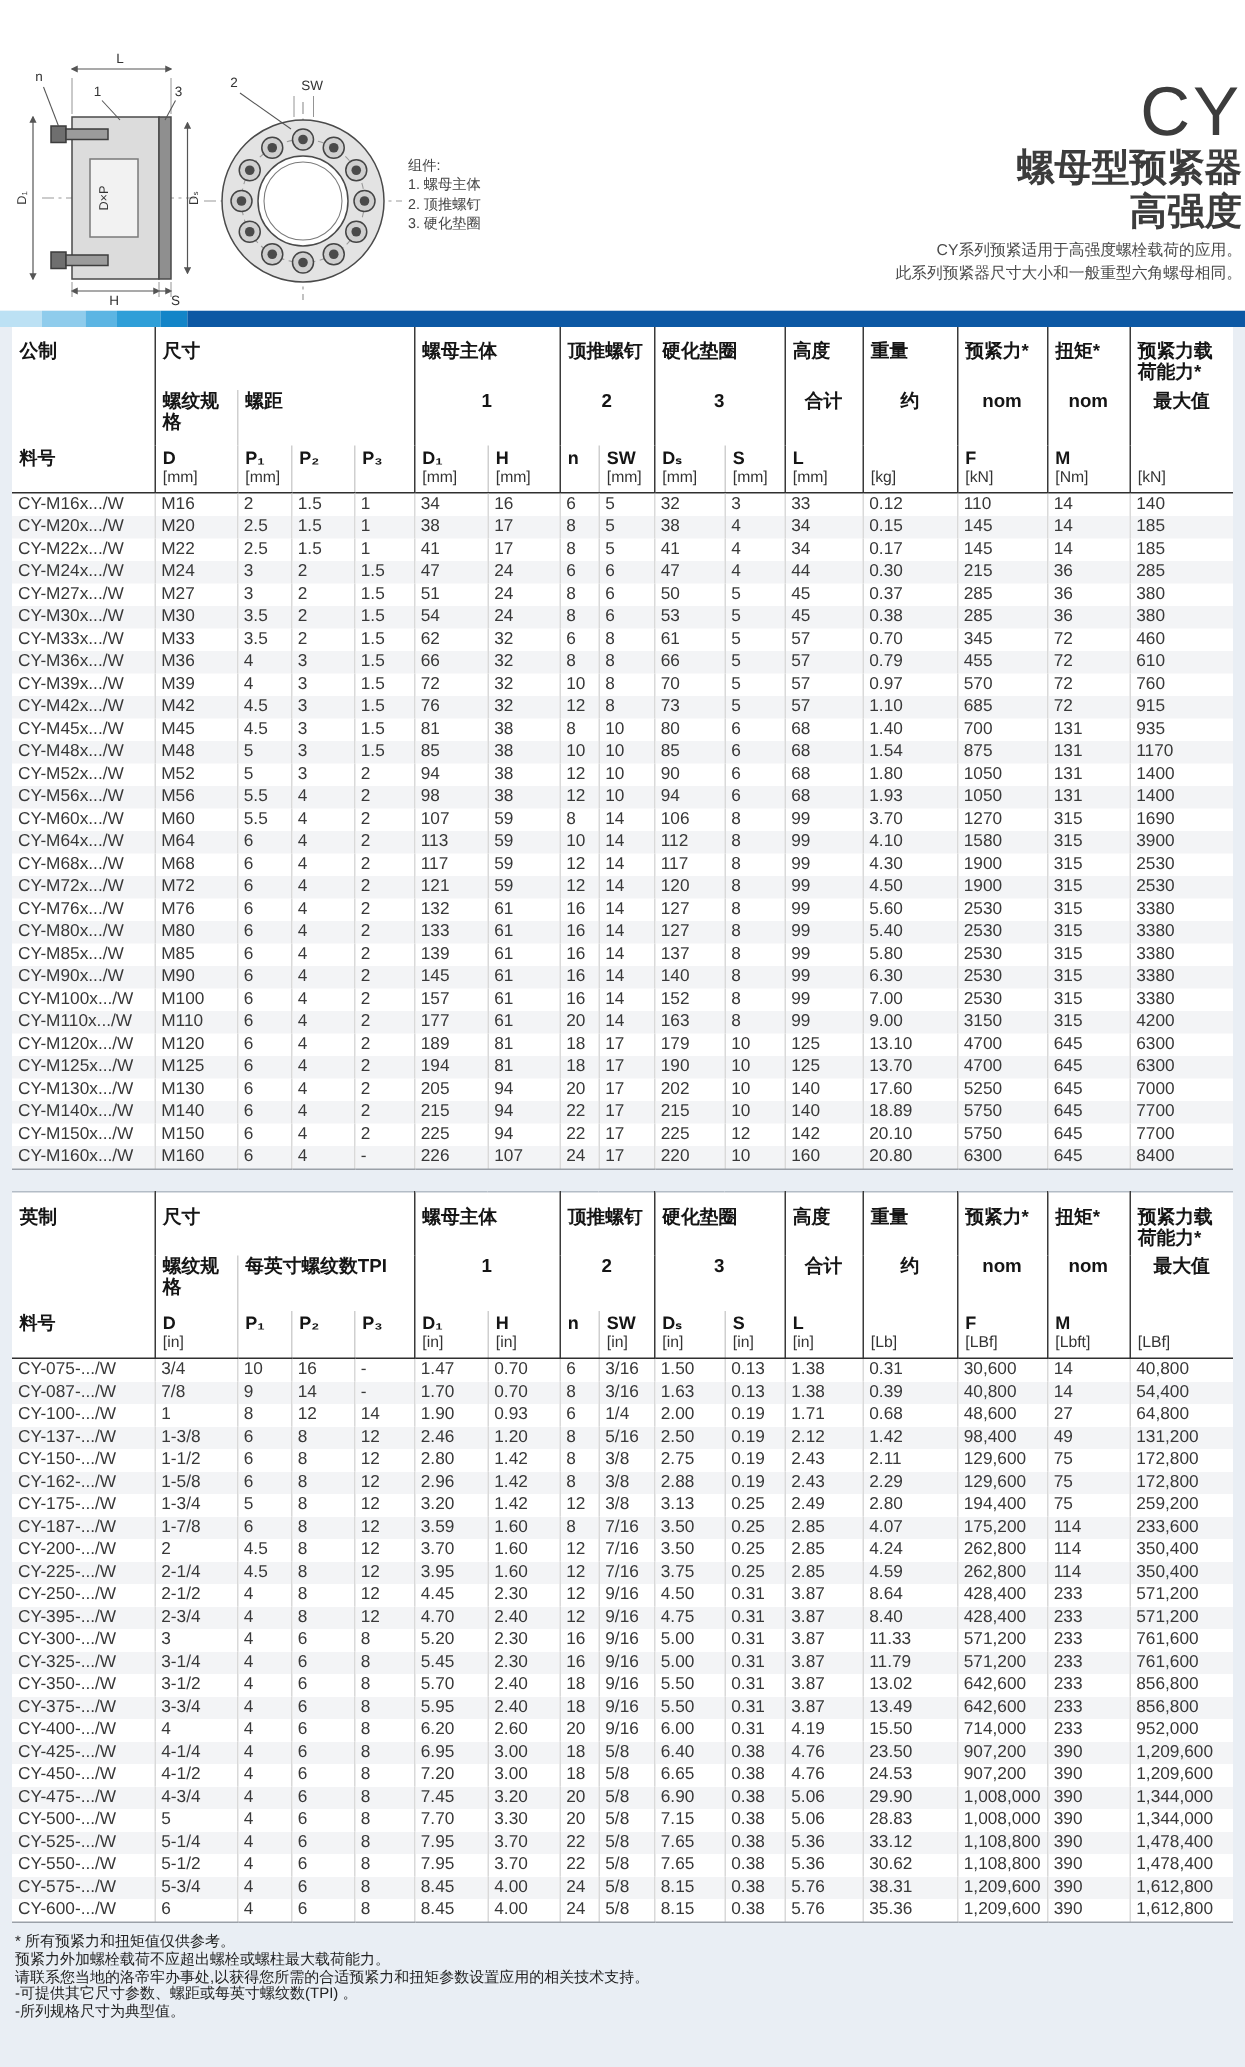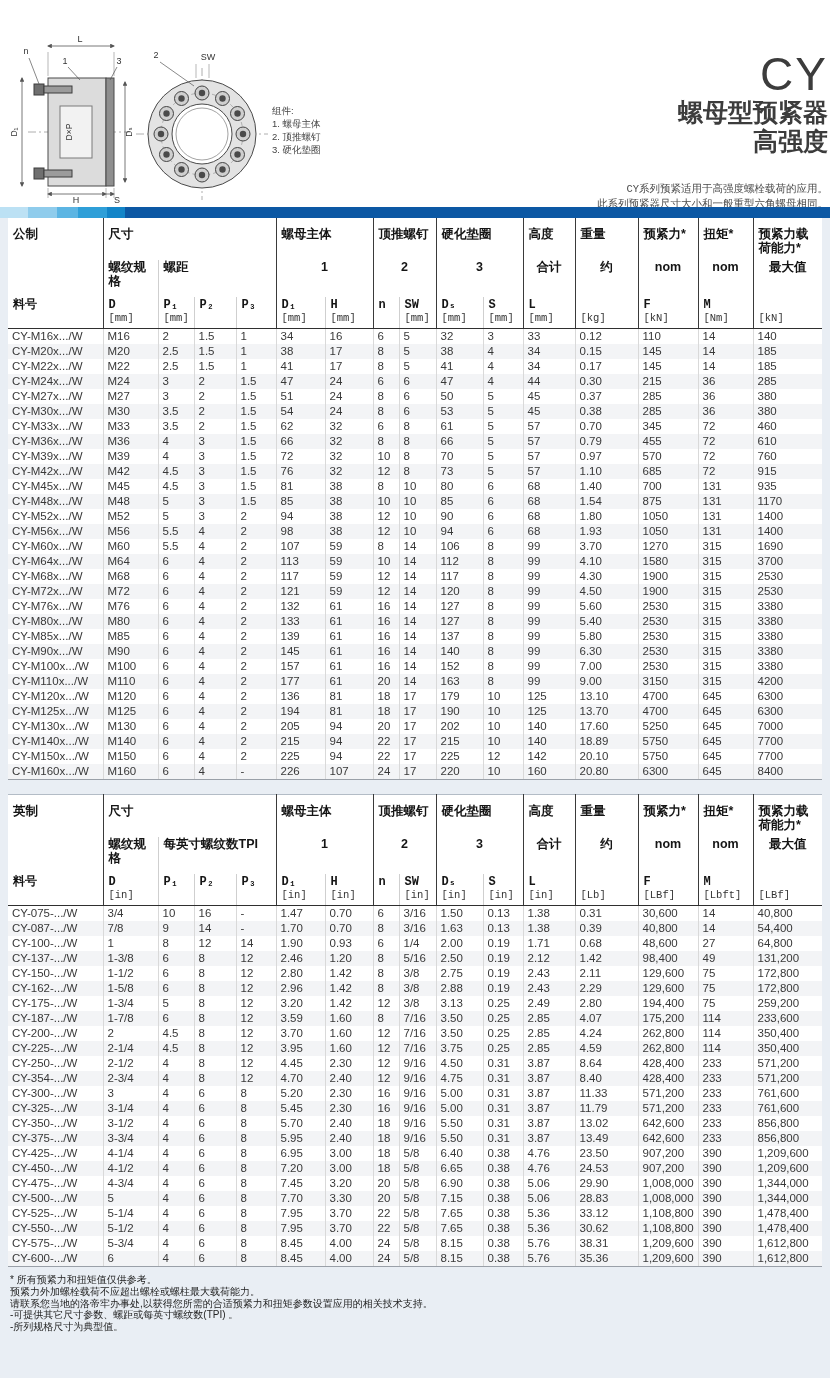--- a/index.html
+++ b/index.html
@@ -9,41 +9,41 @@
     -webkit-font-smoothing:antialiased;
   }
   .page{width:830px;position:relative;}
   
   .top{background:#ffffff;height:207px;position:relative;overflow:hidden;}
   .drawing-svg{position:absolute;left:6px;top:22px;}
   .components{position:absolute;left:272px;top:104px;font-size:9.5px;color:#444;line-height:13px;}
   .titleblock{position:absolute;right:2px;top:50px;text-align:right;color:#3c3c3c;}
   .cy{font-size:46px;line-height:48px;letter-spacing:2px;font-weight:normal;}
   .tline{font-size:25px;line-height:29px;font-weight:bold;}
-  .tdesc{margin-top:26px;font-size:10.5px;line-height:15px;color:#4a4a4a;font-family:Liberation Mono, monospace;}
+  .tdesc{margin-top:4px;font-size:10.5px;line-height:15px;color:#4a4a4a;}
   
   .accentbar{display:flex;height:11px;width:830px;}
   .accentbar div{height:11px;}
   
   table.dtable{
     border-collapse:collapse;table-layout:fixed;width:814px;margin:0 8px;
     background:#fff;color:#383838;font-size:11.5px;
   }
   table.dtable.imperial{margin-top:14px;border-top:1px solid #b3bcc6;}
   col.c1{width:95px}col.c2{width:55px}col.c3{width:36px}col.c4{width:42px}
   col.c5{width:40px}col.c6{width:49px}col.c7{width:48px}col.c8{width:26px}
   col.c9{width:37px}col.c10{width:47px}col.c11{width:40px}col.c12{width:52px}
   col.c13{width:63px}col.c14{width:60px}col.c15{width:55px}col.c16{width:69px}
   .dtable th{
     font-weight:bold;color:#151515;text-align:left;vertical-align:top;
     padding:2px 5px;background:#fff;font-size:12.5px;
   }
   .dtable tr.h1 th{padding-top:9px;padding-bottom:5px;line-height:14px;margin-top:24px;}
   .dtable tr.h2 th{padding-top:0;padding-bottom:9px;line-height:14px;}
-  .dtable tr.h3 th{padding-bottom:4px;border-bottom:1.5px solid #2f2f2f;font-size:12px;line-height:13px;font-family:Liberation Mono, monospace;}
+  .dtable tr.h3 th{padding-bottom:4px;border-bottom:1.5px solid #2f2f2f;font-size:12px;line-height:13px;}
   .dtable .unit{font-weight:normal;font-size:10.5px;color:#333;line-height:12px;min-height:12px;}
   .dtable .sym{line-height:13px;min-height:13px;}
   .center{text-align:center !important;}
   .bdark{border-right:1px solid #3a3a3a;}
   .blight{border-right:1px solid #cfcfcf;}
   .dtable td{
     padding:1px 4px;line-height:13px;white-space:nowrap;overflow:hidden;
     border-right:1px solid #d9d9d9;
   }
   .dtable td:last-child{border-right:none;}
@@ -579,21 +579,21 @@
           <td>113</td>
           <td>59</td>
           <td>10</td>
           <td>14</td>
           <td>112</td>
           <td>8</td>
           <td>99</td>
           <td>4.10</td>
           <td>1580</td>
           <td>315</td>
-          <td>3700</td>
+          <td>3900</td>
         </tr>
         <tr>
           <td>CY-M68x.../W</td>
           <td>M68</td>
           <td>6</td>
           <td>4</td>
           <td>2</td>
           <td>117</td>
           <td>59</td>
           <td>12</td>
@@ -731,21 +731,21 @@
           <td>3150</td>
           <td>315</td>
           <td>4200</td>
         </tr>
         <tr>
           <td>CY-M120x.../W</td>
           <td>M120</td>
           <td>6</td>
           <td>4</td>
           <td>2</td>
-          <td>136</td>
+          <td>189</td>
           <td>81</td>
           <td>18</td>
           <td>17</td>
           <td>179</td>
           <td>10</td>
           <td>125</td>
           <td>13.10</td>
           <td>4700</td>
           <td>645</td>
           <td>6300</td>
@@ -1148,21 +1148,21 @@
           <td>9/16</td>
           <td>4.50</td>
           <td>0.31</td>
           <td>3.87</td>
           <td>8.64</td>
           <td>428,400</td>
           <td>233</td>
           <td>571,200</td>
         </tr>
         <tr>
-          <td>CY-354-.../W</td>
+          <td>CY-395-.../W</td>
           <td>2-3/4</td>
           <td>4</td>
           <td>8</td>
           <td>12</td>
           <td>4.70</td>
           <td>2.40</td>
           <td>12</td>
           <td>9/16</td>
           <td>4.75</td>
           <td>0.31</td>
@@ -1238,20 +1238,38 @@
           <td>9/16</td>
           <td>5.50</td>
           <td>0.31</td>
           <td>3.87</td>
           <td>13.49</td>
           <td>642,600</td>
           <td>233</td>
           <td>856,800</td>
         </tr>
         <tr>
+          <td>CY-400-.../W</td>
+          <td>4</td>
+          <td>4</td>
+          <td>6</td>
+          <td>8</td>
+          <td>6.20</td>
+          <td>2.60</td>
+          <td>20</td>
+          <td>9/16</td>
+          <td>6.00</td>
+          <td>0.31</td>
+          <td>4.19</td>
+          <td>15.50</td>
+          <td>714,000</td>
+          <td>233</td>
+          <td>952,000</td>
+        </tr>
+        <tr>
           <td>CY-425-.../W</td>
           <td>4-1/4</td>
           <td>4</td>
           <td>6</td>
           <td>8</td>
           <td>6.95</td>
           <td>3.00</td>
           <td>18</td>
           <td>5/8</td>
           <td>6.40</td>

